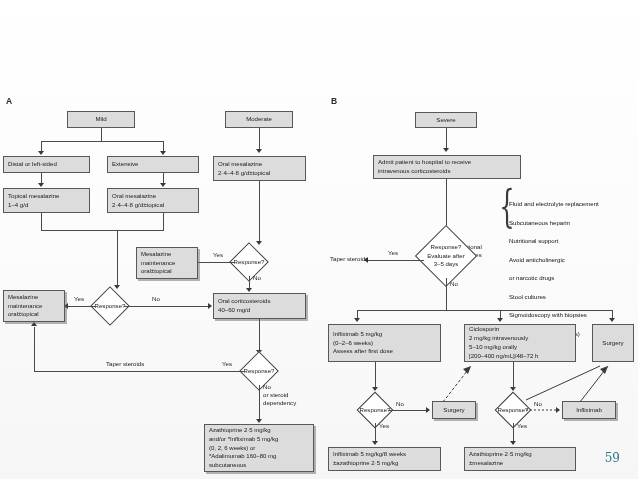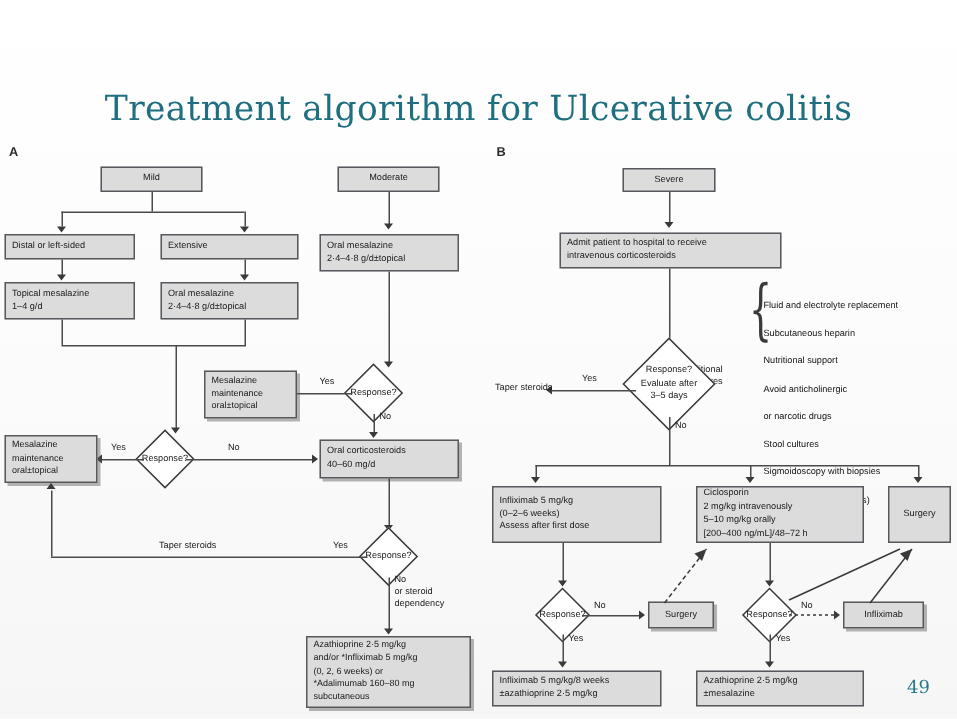--- a/index.html
+++ b/index.html
@@ -123,21 +123,20 @@
     line-height: 1;
     transform: scaleX(.55);
   }
   svg.dashline { position:absolute; overflow: visible; }
 </style>
 </head>
 <body>
 
 <div id="slide">
 
-  <div id="title">Treatment algorithm for Ulcerative colitis</div>
 
   <div class="panel-label" style="left:6px; top:96px;">A</div>
   <div class="panel-label" style="left:331px; top:96px;">B</div>
 
   <div class="node center" style="left:67px; top:111px; width:68px; height:17px;">Mild</div>
   <div class="ln v" style="left:101px; top:128px; height:13px;"></div>
   <div class="ln h" style="left:41px; top:141px; width:122px;"></div>
   <div class="ln v" style="left:41px; top:141px; height:10px;"></div>
   <div class="ln v" style="left:163px; top:141px; height:10px;"></div>
   <div class="arw down" style="left:38px; top:151px;"></div>
@@ -319,14 +318,14 @@
     <polygon points="30,4 22,7 27,12" fill="#3a3a3a"></polygon>
   </svg>
   <svg class="dashline" style="left:578px; top:362px;" width="36" height="42">
     <line x1="2" y1="40" x2="30" y2="4" stroke="#3a3a3a" stroke-width="1"></line>
     <polygon points="30,4 22,7 27,12" fill="#3a3a3a"></polygon>
   </svg>
   <svg class="dashline" style="left:526px; top:366px;" width="90" height="36">
     <line x1="0" y1="34" x2="74" y2="0" stroke="#3a3a3a" stroke-width="1"></line>
   </svg>
 
-  <div class="page-num">49</div>
+  <div class="page-num">59</div>
 </div>
 
 </body></html>

